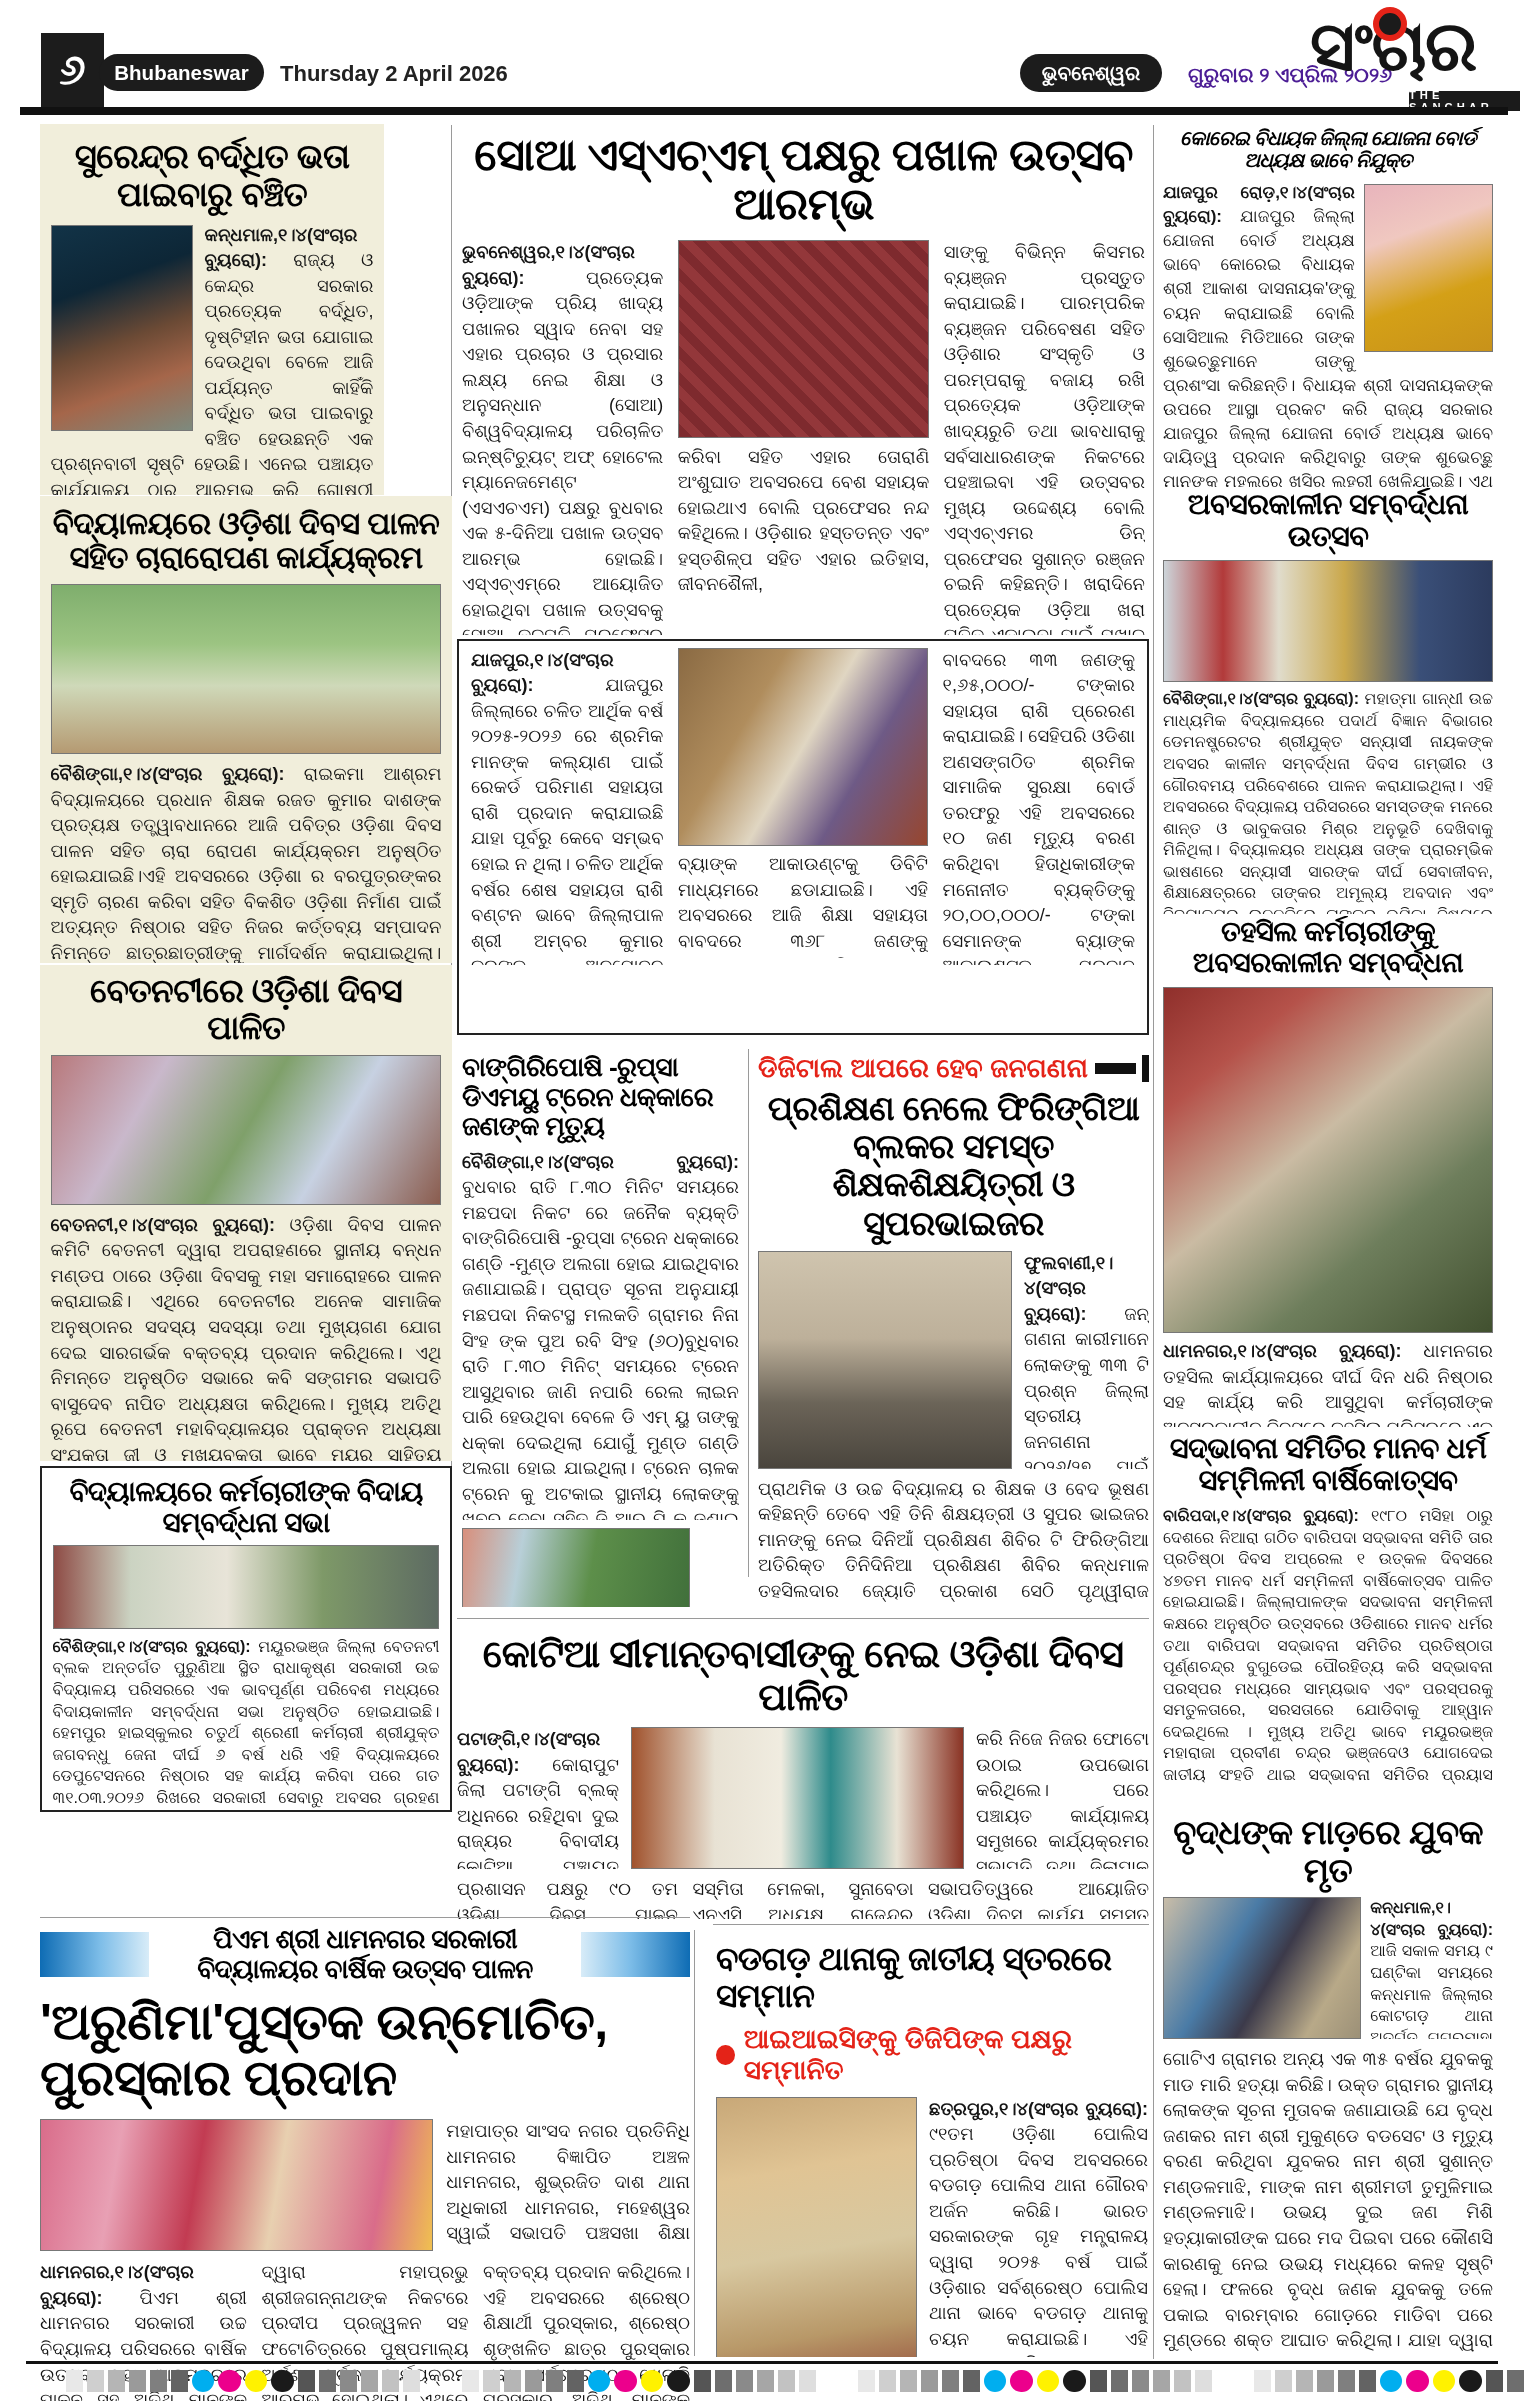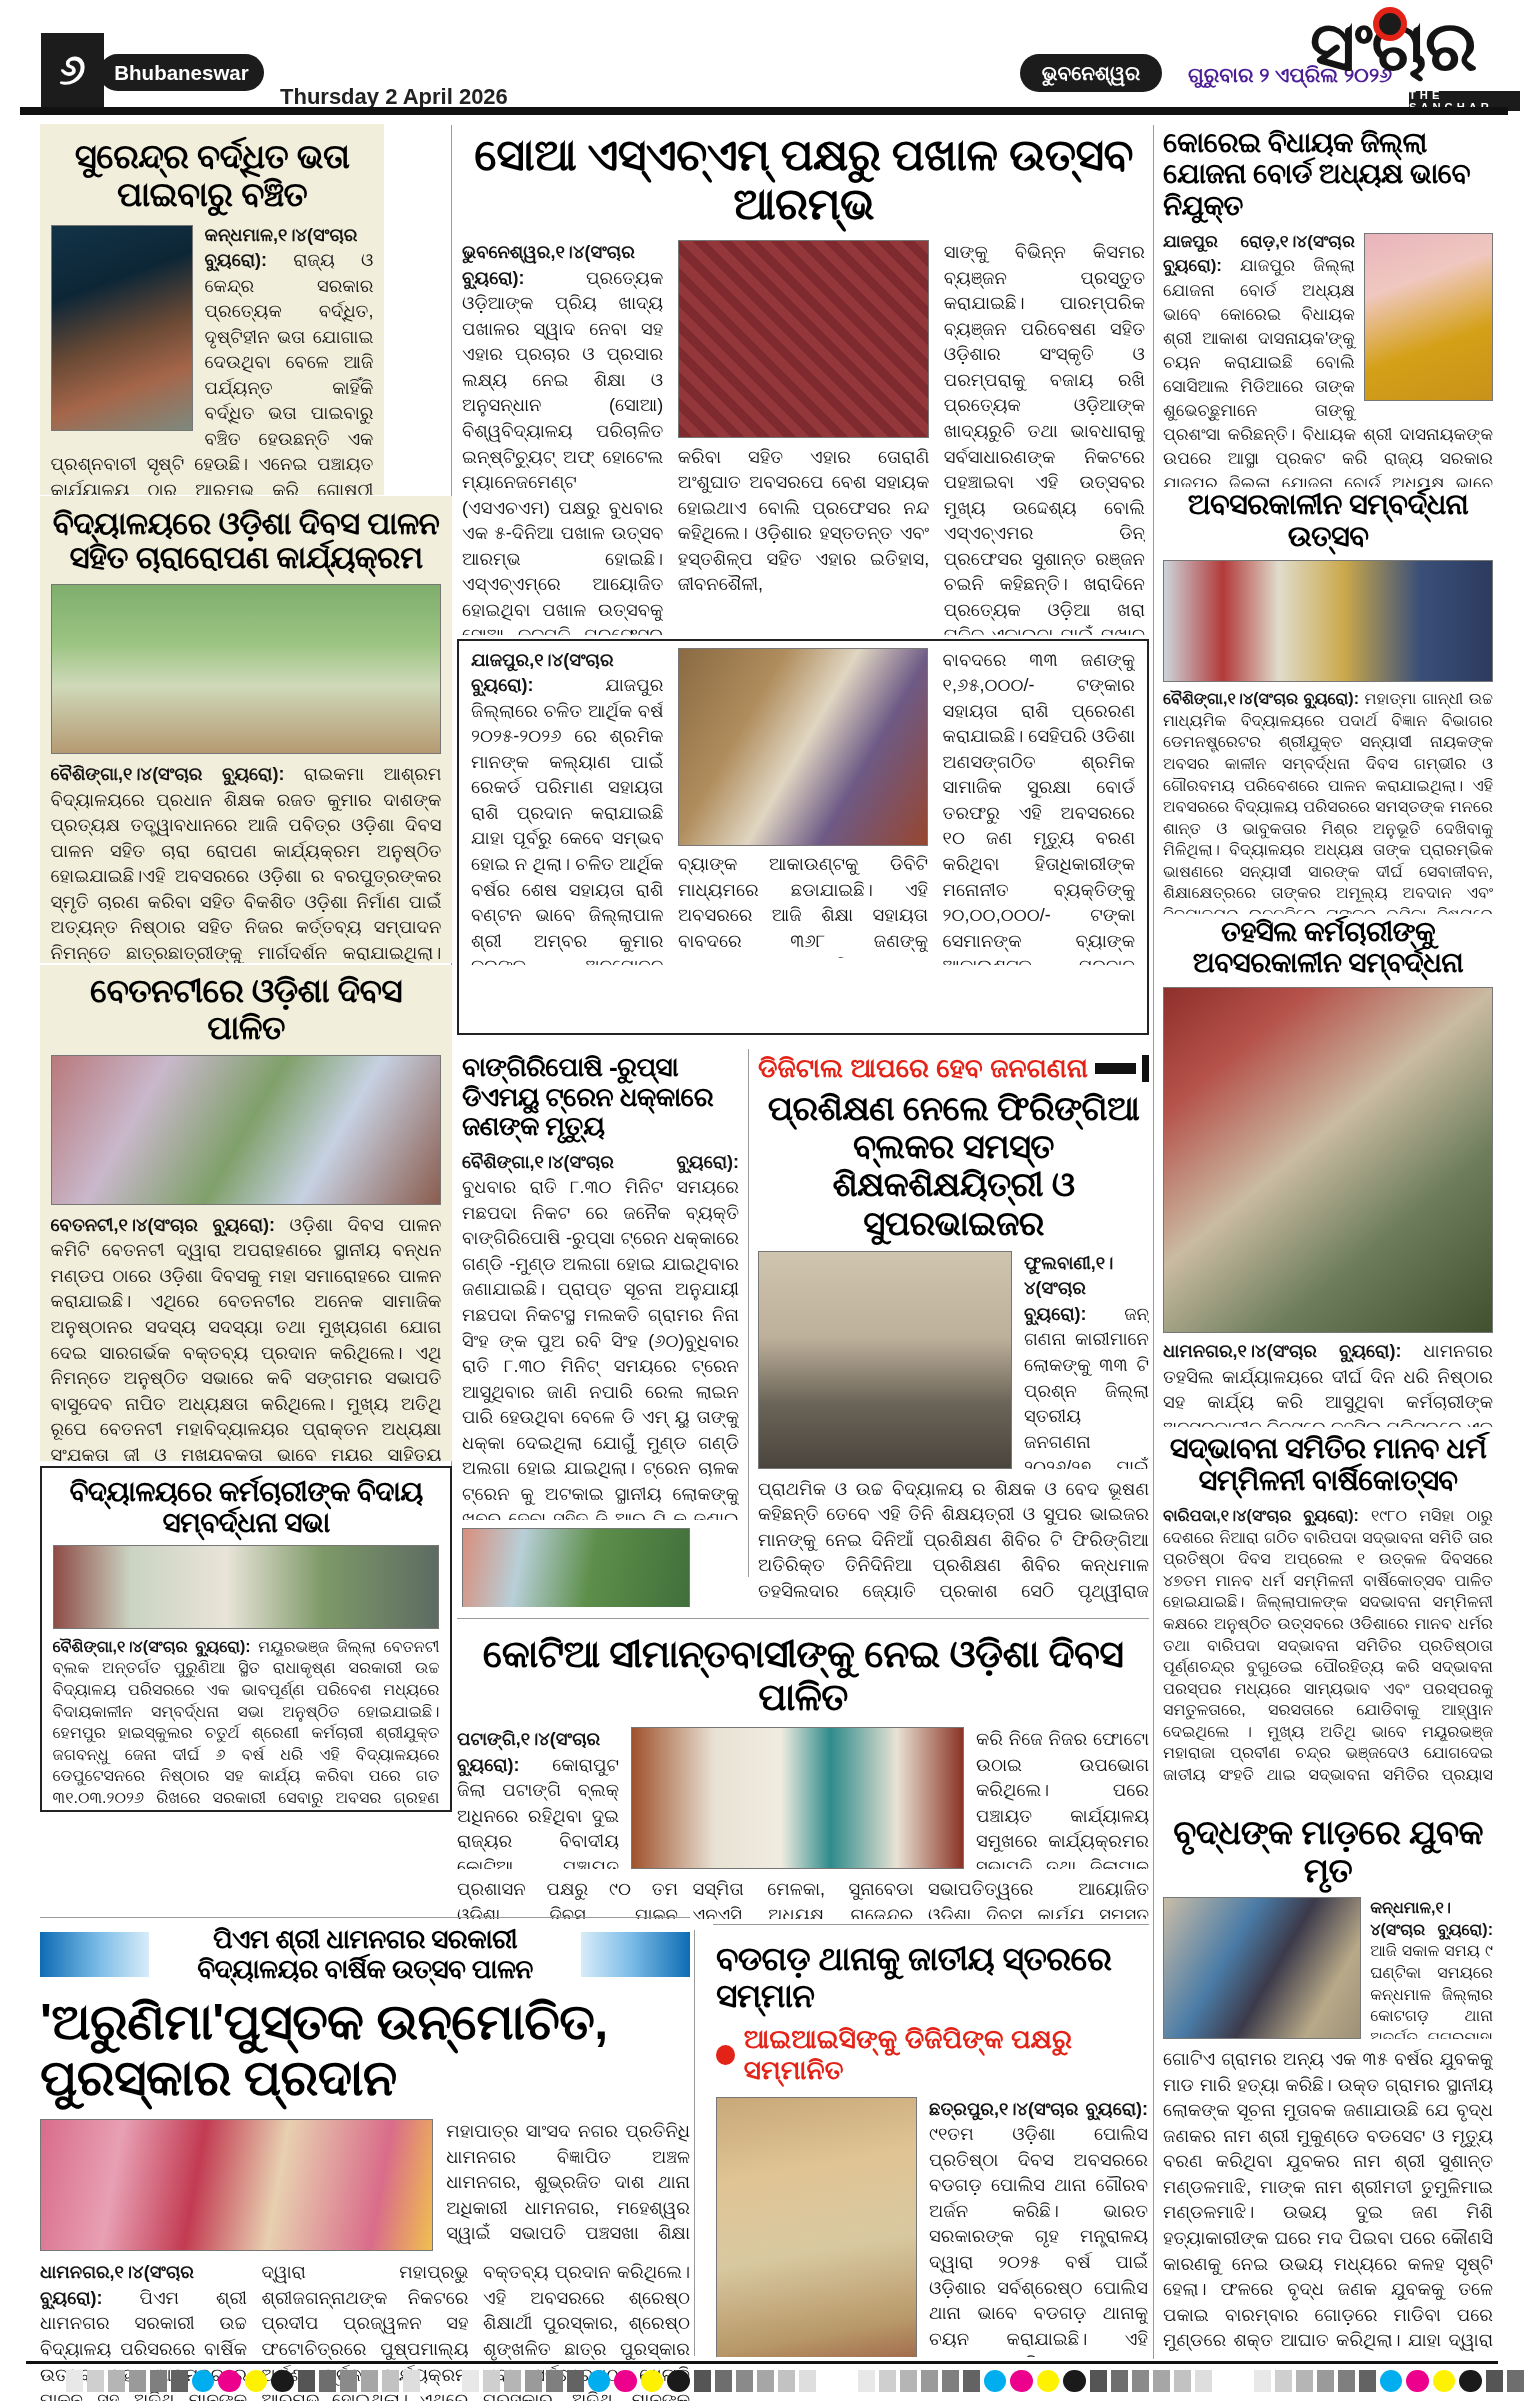--- a/index.html
+++ b/index.html
@@ -37,21 +37,21 @@
 <body>
 
 <div class="page">
 
   <div class="abs pagenum" style="left:41px;top:33px;width:63px;height:74px;font-size:42px;">
     <span>୬</span>
   </div>
   <div class="abs pill" style="left:99px;top:54px;width:165px;height:37px;font-size:20.5px;">
     <span>Bhubaneswar</span>
   </div>
-  <div class="abs" style="left:280px;top:61px;font-size:22px;font-weight:700;color:#222;margin-top:23px;">Thursday 2 April 2026</div>
+  <div class="abs" style="left:280px;top:61px;font-size:22px;font-weight:700;color:#222;">Thursday 2 April 2026</div>
 
   <div class="abs pill" style="left:1020px;top:54px;width:142px;height:38px;font-size:20px;">
     <span>ଭୁବନେଶ୍ୱର</span>
   </div>
   <div class="abs" style="left:1188px;top:63px;font-size:20.5px;font-weight:700;color:#4c1d95;">ଗୁରୁବାର ୨ ଏପ୍ରିଲ ୨୦୨୬</div>
 
   <div class="abs" style="left:1310px;top:12px;width:205px;height:99px;">
     <div style="font-size:69px;font-weight:800;color:#141414;line-height:1;letter-spacing:-1.3px;">ସଂଚାର</div>
     <div class="reddot" style="left:63px;top:-5.3px;"></div>
     <div class="abs brandbar" style="left:99px;top:79px;width:111px;height:20px;font-size:11.2px;">
@@ -179,21 +179,21 @@
       <div class="body-t ovh" style="flex:1;">କରି ନିଜେ ନିଜର ଫୋଟୋ ଉଠାଇ ଉପଭୋଗ କରିଥିଲେ। ପରେ ପଞ୍ଚାୟତ କାର୍ଯ୍ୟାଳୟ ସମୁଖରେ କାର୍ଯ୍ୟକ୍ରମର ସଭାପତି ତଥା ଜିଲାପାଳ ମହାଜନଙ୍କ</div>
     </div>
     <div class="colrow" style="margin-top:8px;height:115px;">
       <div class="col body-t ovh">ପ୍ରଶାସନ ପକ୍ଷରୁ ୯୦ ତମ ଓଡିଶା ଦିବସ ପାଳନ ହୋଇଯାଇଛି। ଏହି ସମୟରେ ଜିଲା ସୂଚନା ଓ ଲୋକ ସଂପର୍କ ବିଭାଗ ପକ୍ଷରୁ ସ୍ୱତନ୍ତ୍ର ଭାବେ ଫୋଟୋ ଚିତ୍ର ପ୍ରଦର୍ଶନୀ ଆୟୋଜନ କରାଯାଇଥିଲା। ଯେଉଁଥିରେ ସ୍ଥାନୀୟ ବିଧାୟକ ତଥା ସିଏଲ୍ପି ଲିଡର୍ ରାମଚନ୍ଦ୍ର କାଡାମ, କୋରାପୁଟ ବିଧାୟକ</div>
       <div class="col body-t ovh">ସସ୍ମିତା ମେଳକା, ସୁନାବେଡା ଏନ୍ଏସି ଅଧ୍ୟକ୍ଷ ରାଜେନ୍ଦ୍ର ପାତ୍ର, ପୂର୍ବତନ ଏମପି ଜୟରାମ ପାଙ୍ଗି, ପୂର୍ବତନ ବିଧାୟକ ପ୍ରଫୁଲ୍ଲ ପାଙ୍ଗି ପ୍ରମୁଖଙ୍କ ସହ ଆୟୋଜିତ କାର୍ଯ୍ୟକ୍ରମର ସଭାପତି ତଥା ଜିଲାପାଳ ମନୋଜ ସତ୍ୟବାନ୍ ମହାଜନ ମିଳିମିଳି ପ୍ରଥମ କରି ପଞ୍ଚାୟତ ସଦର ମହକୁମାରେ ଆୟୋଜିତ ଭଲ ଫୋଟୋ ଚିତ୍ର ପରିଦର୍ଶନ</div>
       <div class="col body-t ovh">ସଭାପତିତ୍ୱରେ ଆୟୋଜିତ ଓଡିଶା ଦିବସ କାର୍ଯ୍ୟ ସମସ୍ତ ଅତିଥି ଯୋଗଦେଇ ୧୯୩୬ ମସିହାରେ ଗଠନ ହୋଇଥିଲା ଭାଷା ଭିତିକ ସ୍ୱତନ୍ତ୍ର ରାଜ୍ୟ ଓଡିଶା। ଯାହାକି ଓଡିଆ ବା ଆମମାନଙ୍କ ପାଇଁ ସ୍ୱତନ୍ତ୍ରତା ପରିଚୟ ସୃଷ୍ଟି କରିଥିଲା ବୋଲି ନିଜ ନିଜ ଅଭିଭାଷଣ ଉପସ୍ଥିତ କୋଟିଆ ପଞ୍ଚାୟତ ସୀମାନ୍ତ ବାସିଙ୍କୁ ବୁଝାଇଥିଲେ।</div>
     </div>
   </div>
 
   <div class="abs ovh" style="left:1163px;top:127px;width:330px;height:360px;">
-    <div class="hl" style="font-size:28px;text-align:left;margin:0 0 9.2px;">କୋରେଇ ବିଧାୟକ ଜିଲ୍ଲା ଯୋଜନା ବୋର୍ଡ ଅଧ୍ୟକ୍ଷ ଭାବେ ନିଯୁକ୍ତ</div>
+    <div class="hl" style="font-size:20px;text-align:center;margin:0 0 9.2px;font-style:italic;">କୋରେଇ ବିଧାୟକ ଜିଲ୍ଲା ଯୋଜନା ବୋର୍ଡ ଅଧ୍ୟକ୍ଷ ଭାବେ ନିଯୁକ୍ତ</div>
     <div class="photo" style="float:right;width:129px;height:168px;margin:2.6px 0 5.3px 9.2px;
                 background:linear-gradient(160deg,#e8b4bc 0%,#f0c8c0 30%,#d4a017 65%,#c8921a 100%);"></div>
     <div class="body-t" style="font-size:17px;">
       <span class="dl">ଯାଜପୁର ରୋଡ଼,୧।୪(ସଂଚାର ବ୍ୟୁରୋ):</span>
       <span>ଯାଜପୁର ଜିଲ୍ଲା ଯୋଜନା ବୋର୍ଡ ଅଧ୍ୟକ୍ଷ ଭାବେ କୋରେଇ ବିଧାୟକ ଶ୍ରୀ ଆକାଶ ଦାସନାୟକ'ଙ୍କୁ ଚୟନ କରାଯାଇଛି ବୋଲି ସୋସିଆଲ ମିଡିଆରେ ତାଙ୍କ ଶୁଭେଚ୍ଛୁମାନେ ତାଙ୍କୁ ପ୍ରଶଂସା କରିଛନ୍ତି। ବିଧାୟକ ଶ୍ରୀ ଦାସନାୟକଙ୍କ ଉପରେ ଆସ୍ଥା ପ୍ରକଟ କରି ରାଜ୍ୟ ସରକାର ଯାଜପୁର ଜିଲ୍ଲା ଯୋଜନା ବୋର୍ଡ ଅଧ୍ୟକ୍ଷ ଭାବେ ଦାୟିତ୍ୱ ପ୍ରଦାନ କରିଥିବାରୁ ତାଙ୍କ ଶୁଭେଚ୍ଛୁ ମାନଙ୍କ ମହଲରେ ଖୁସିର ଲହରୀ ଖେଳିଯାଇଛି। ଏଥି ସହିତ ଯାଜପୁର ଜିଲ୍ଲାକୁ ମଜବୁତ କରିବା ଓ ପଞ୍ଚାୟତ, ସହରର ଉନ୍ନତି ପାଇଁ ସଂଗ୍ରାମ କରି କୋଣ ଅନୁକୋଣରେ ବିକାଶର ଧାରା ପହଁଚିବ ବୋଲି ତାଙ୍କ ସମର୍ଥକମାନେ ବିଶ୍ୱାସ ରଖିଛନ୍ତି। ଏହି କଥା ପଦାକୁ ଆସିବା ପରେ ବିଭିନ୍ନ ମହଲରୁ ଶ୍ରୀ ଦାସ ନାୟକଙ୍କ ପାଖକୁ ଶୁଭେଚ୍ଛାର ସୁଅ ଛୁଟିଛି।</span>
     </div>
   </div>
 
   <div class="abs ovh" style="left:1163px;top:488px;width:330px;height:426px;">
     <div class="hl" style="font-size:29px;margin:0 0 6.6px;">ଅବସରକାଳୀନ ସମ୍ବର୍ଦ୍ଧନା ଉତ୍ସବ</div>

